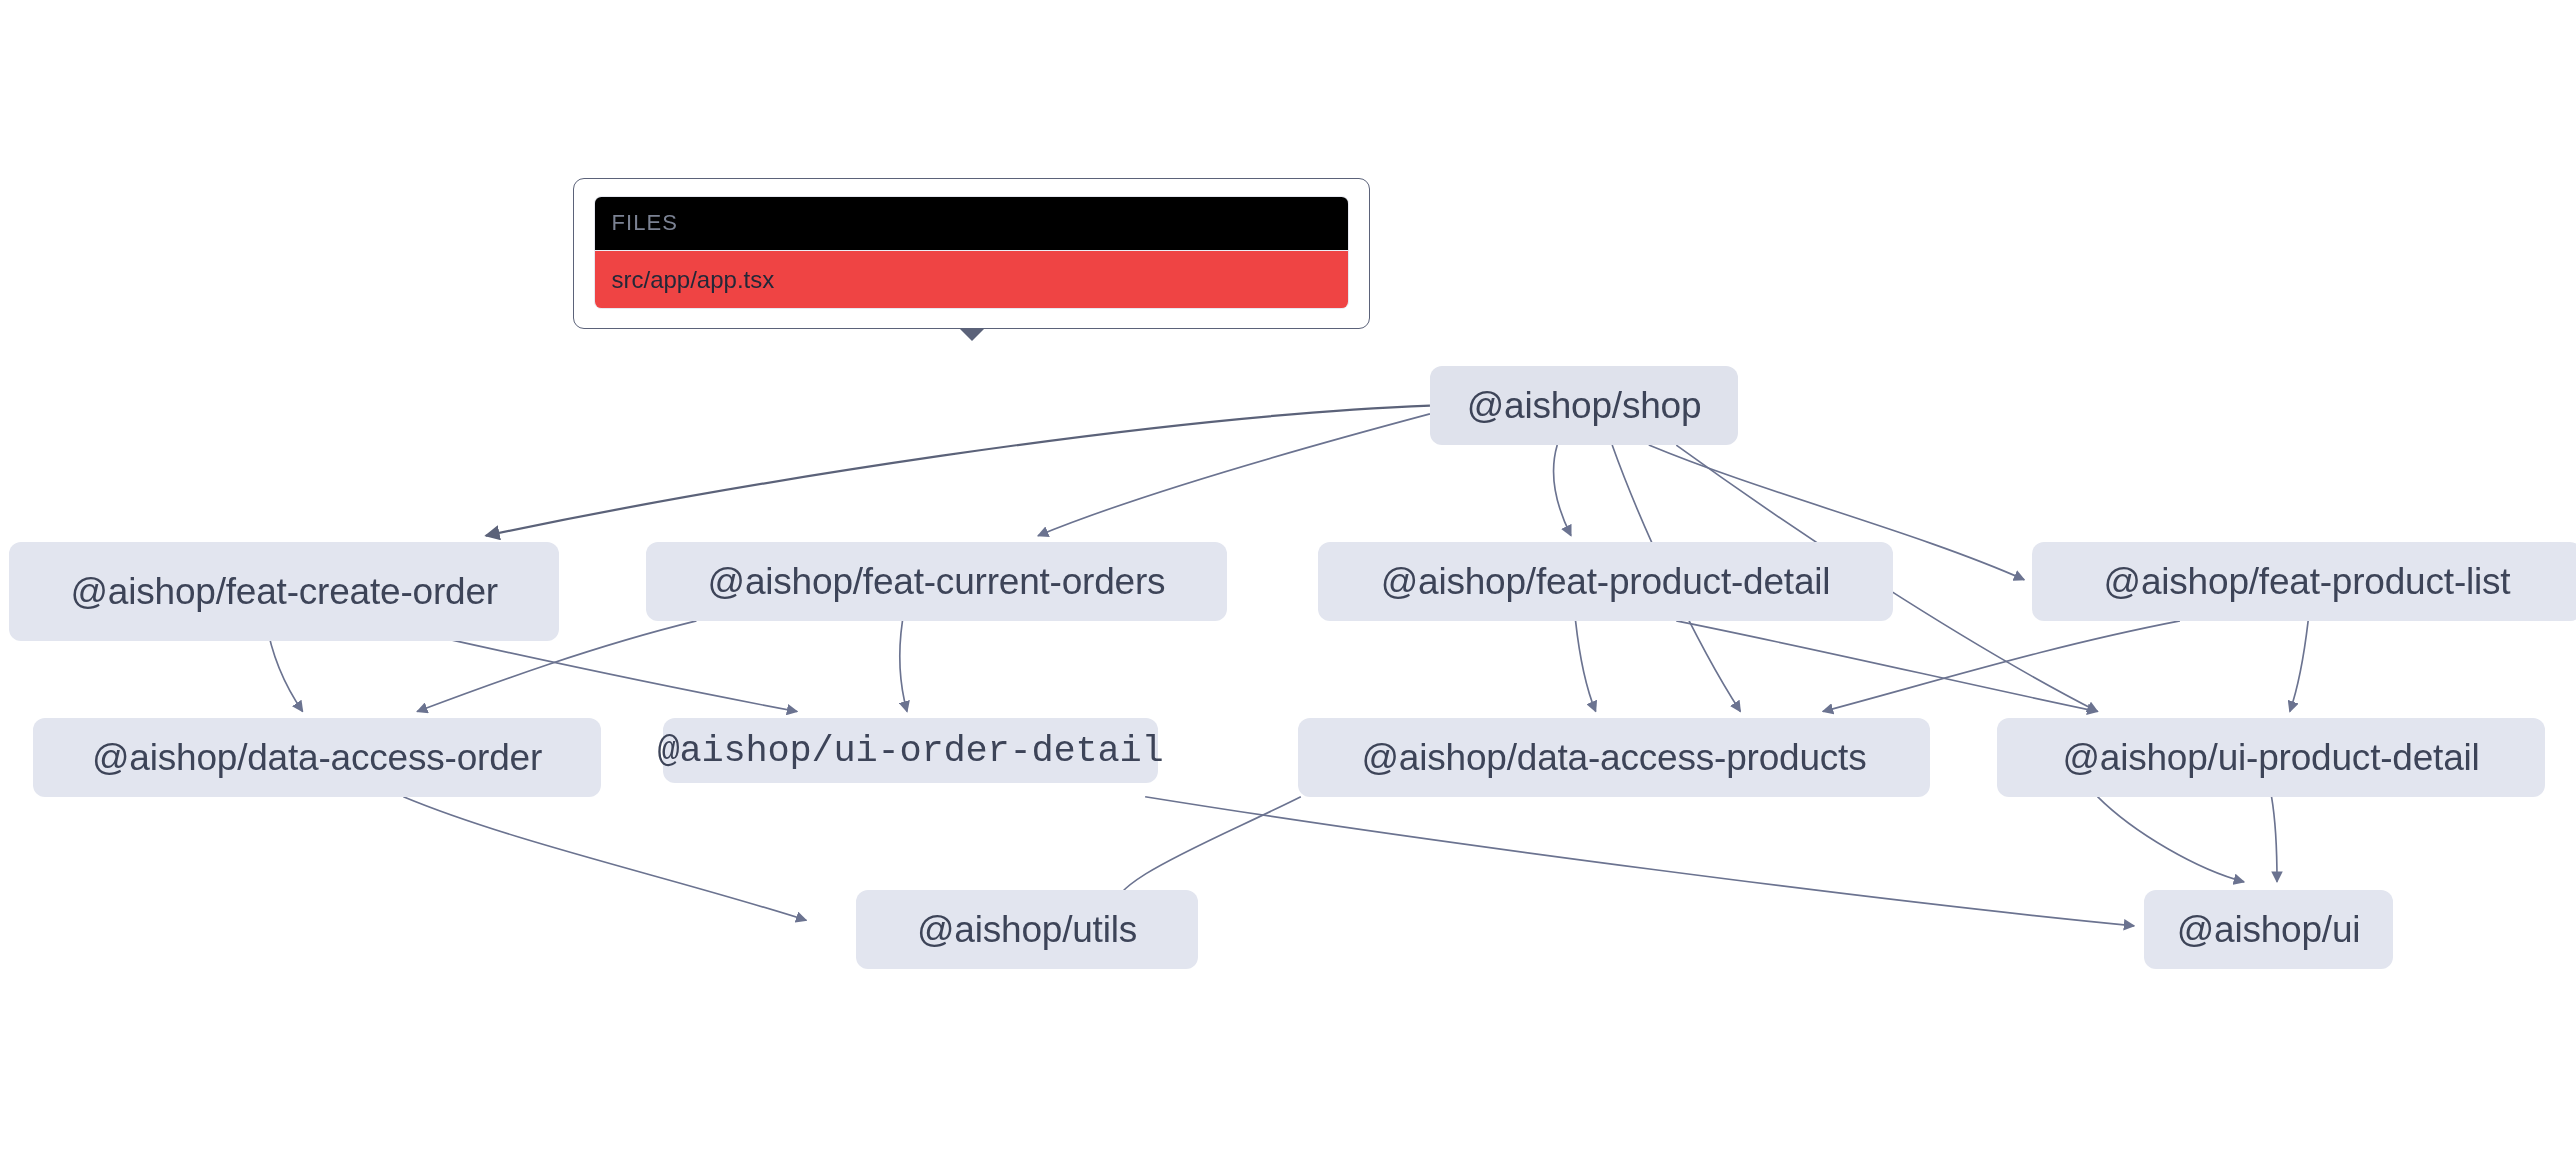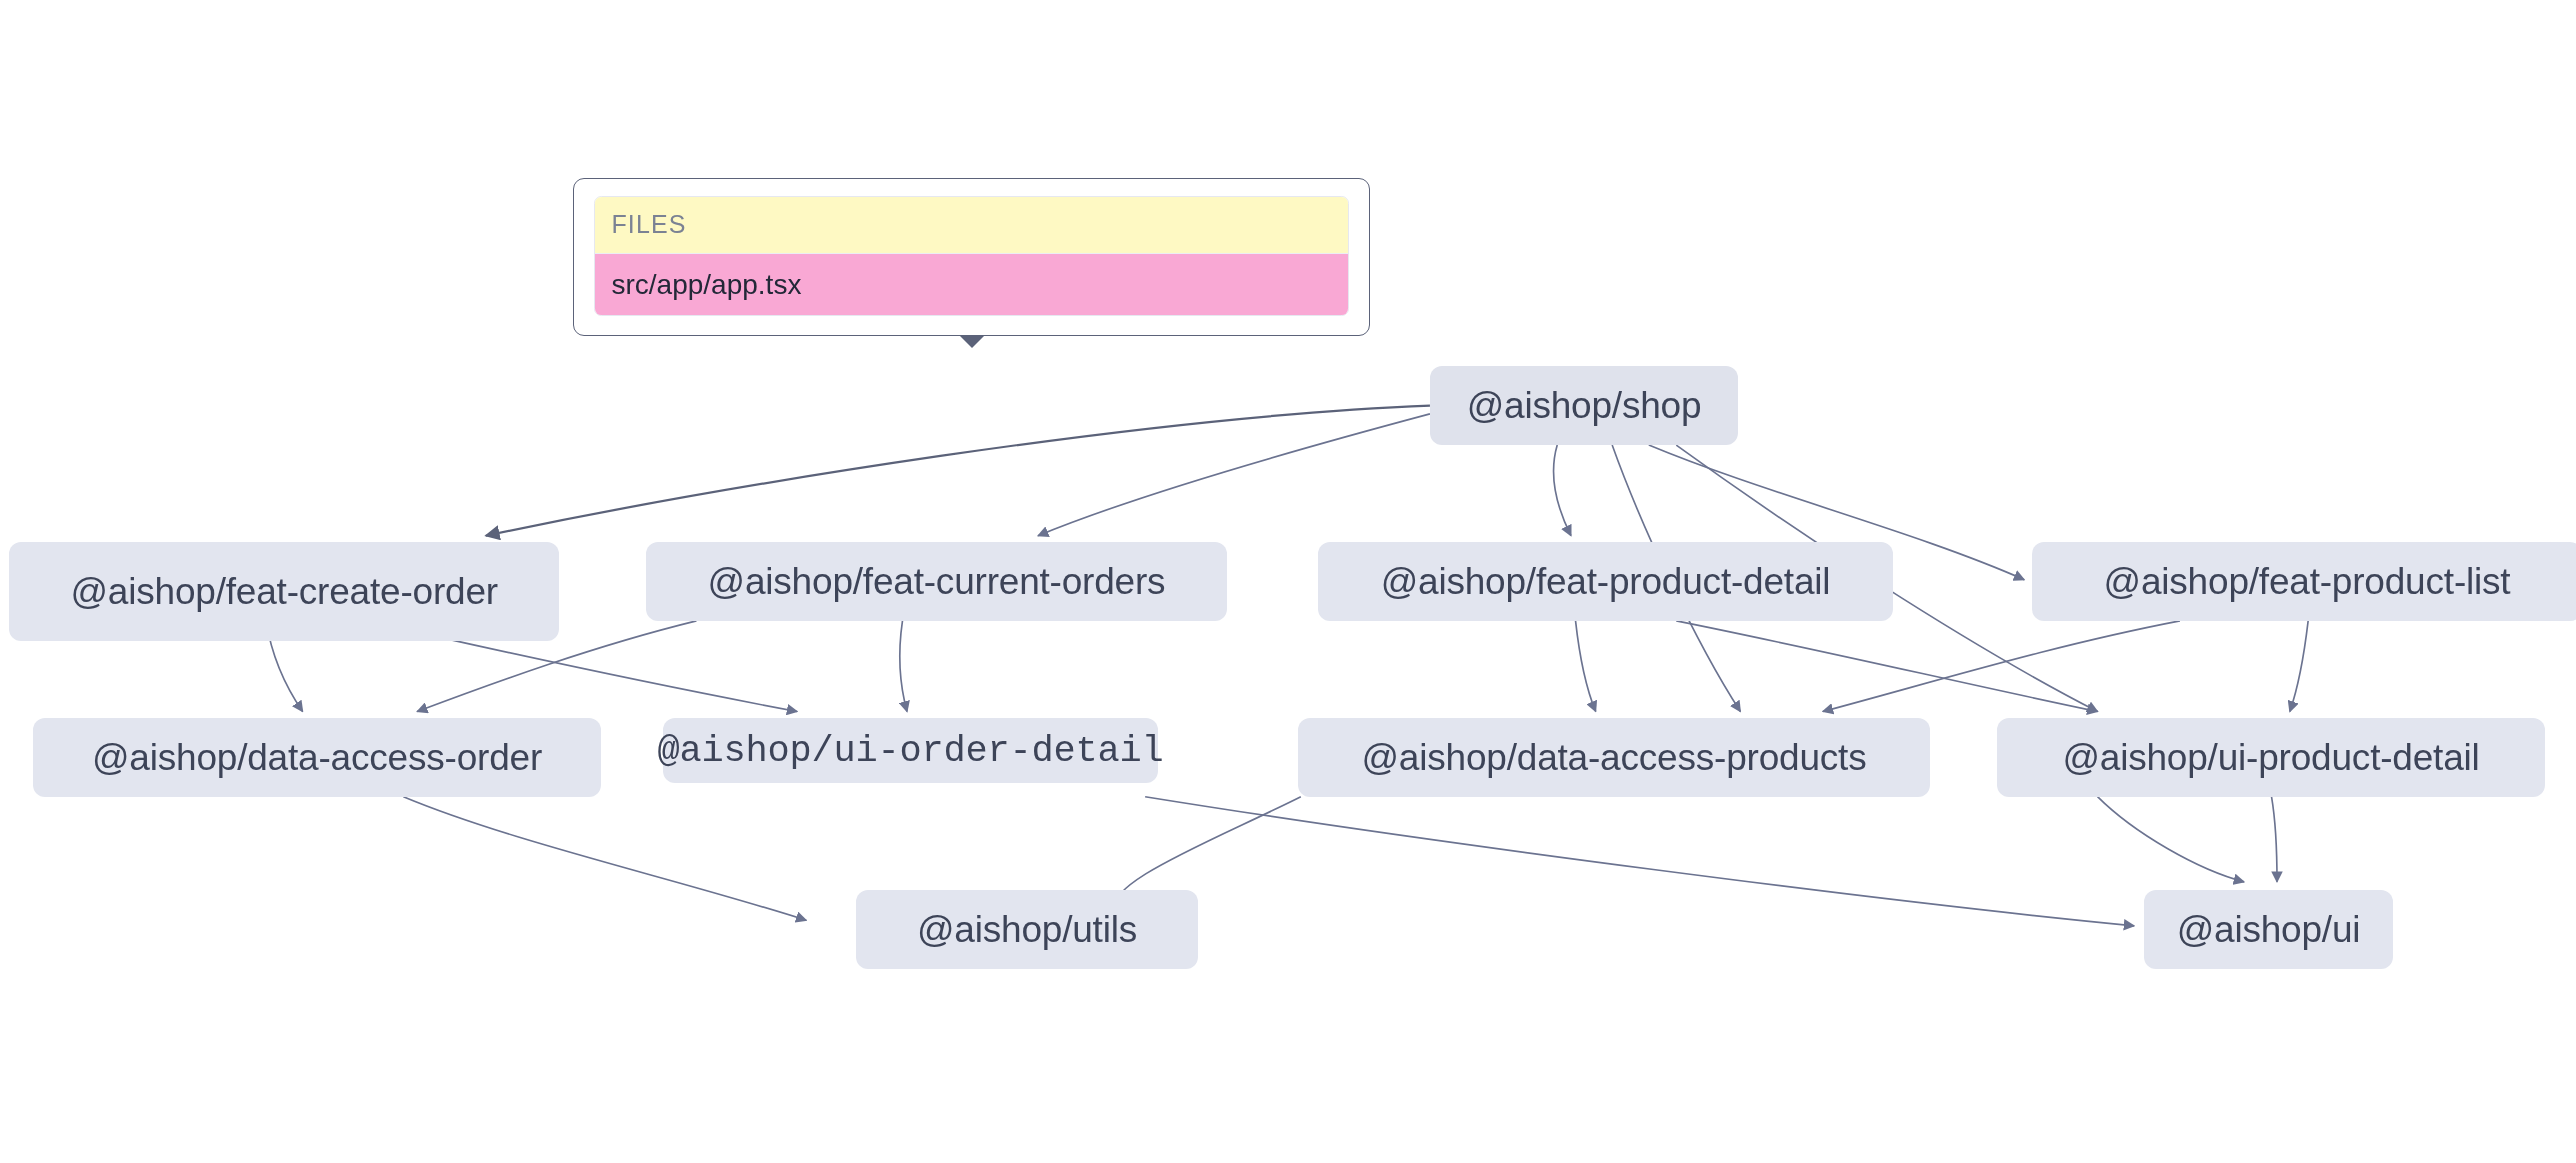--- a/index.html
+++ b/index.html
@@ -75,31 +75,31 @@
     white-space: nowrap;
     letter-spacing: -0.5px;
   }
   #files-box {
     border: 0.9px solid #e6e8f0;
     border-radius: 7.3px;
     overflow: hidden;
     background: #ffffff;
   }
   #files-header {
-    background: #fef9c3;
+    background: #000000;
     color: #7b8293;
-    font-size: 25px;
+    font-size: 22px;
     letter-spacing: 1.1px;
     padding: 13.7px 16.5px;
     border-bottom: 0.9px solid #eceef4;
   }
   .file-row {
-    background: #f9a8d4;
+    background: #ef4444;
     color: #232838;
-    font-size: 28px;
+    font-size: 24px;
     padding: 14.7px 16.5px;
   }
   #card-pointer {
     position: absolute;
     left: 50%;
     bottom: -13px;
     margin-left: -13px;
     width: 0; height: 0;
     border-left: 13px solid transparent;
     border-right: 13px solid transparent;

